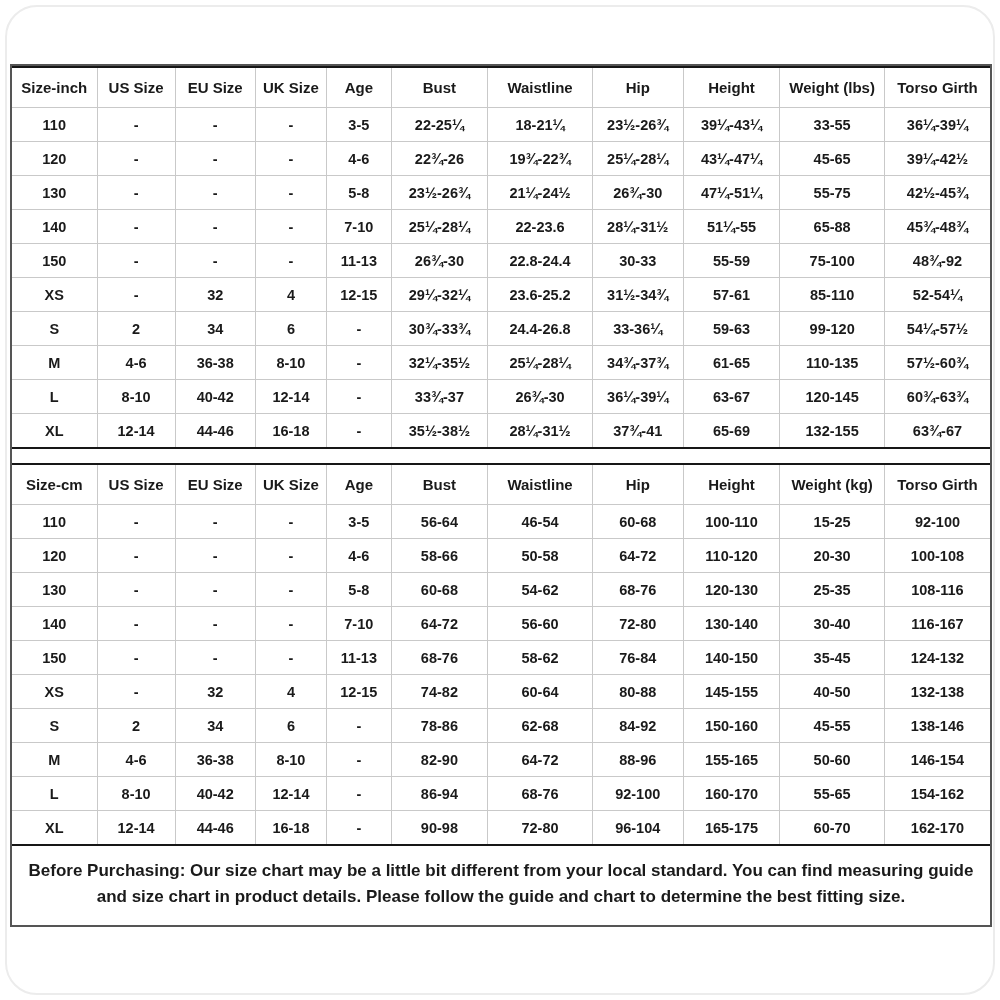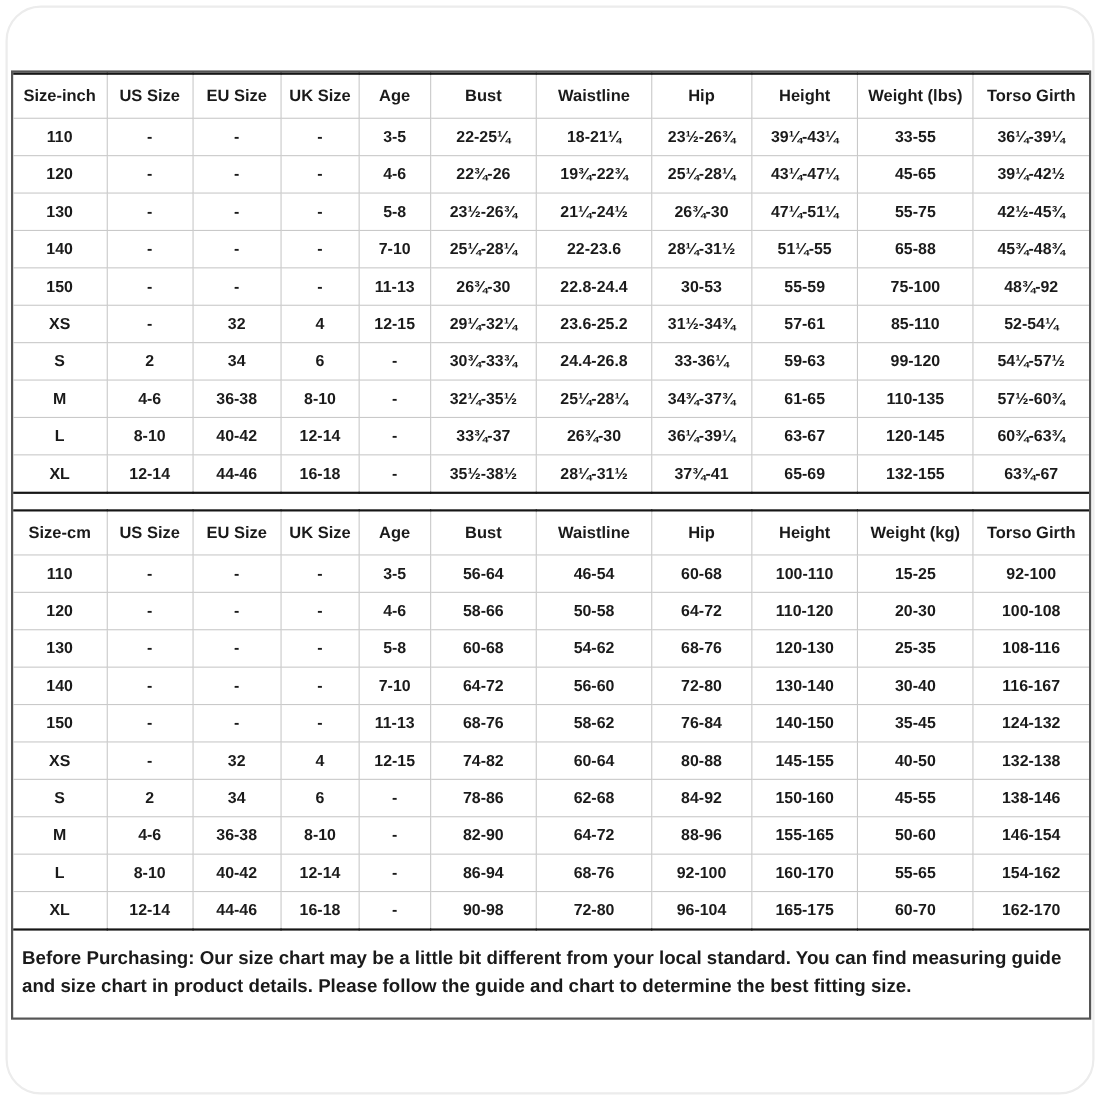--- a/index.html
+++ b/index.html
@@ -15,21 +15,21 @@
   th,td{border:1px solid #c9c9c9;text-align:center;font-weight:bold;
     white-space:nowrap;overflow:hidden;}
   th{height:37px;font-size:15px;}
   td{height:31px;font-size:14.5px;}
   th:first-child,td:first-child{border-left:none;}
   th:last-child,td:last-child{border-right:none;border-radius:19px;}
   col.c1{width:8.7%}col.c2{width:8.0%}col.c3{width:8.2%}col.c4{width:7.3%}
   col.c5{width:6.6%}col.c6{width:9.9%}col.c7{width:10.7%}col.c8{width:9.3%}
   col.c9{width:9.9%}col.c10{width:10.7%}col.c11{width:10.8%}
   .table-gap{height:14px;}
-  .note{padding:12px 8px 14px 8px;font-size:17px;
+  .note{padding:12px 8px 14px 8px;text-align:center;font-size:17px;
     font-weight:bold;line-height:1.55;}
 </style>
 </head>
 <body>
 
 <div class="outer-frame"></div>
 
 <div class="content-box">
 
   <table>
@@ -115,21 +115,21 @@
           <td>45¾-48¾</td>
         </tr>
         <tr>
           <td>150</td>
           <td>-</td>
           <td>-</td>
           <td>-</td>
           <td>11-13</td>
           <td>26¾-30</td>
           <td>22.8-24.4</td>
-          <td>30-53</td>
+          <td>30-33</td>
           <td>55-59</td>
           <td>75-100</td>
           <td>48¾-92</td>
         </tr>
         <tr>
           <td>XS</td>
           <td>-</td>
           <td>32</td>
           <td>4</td>
           <td>12-15</td>

